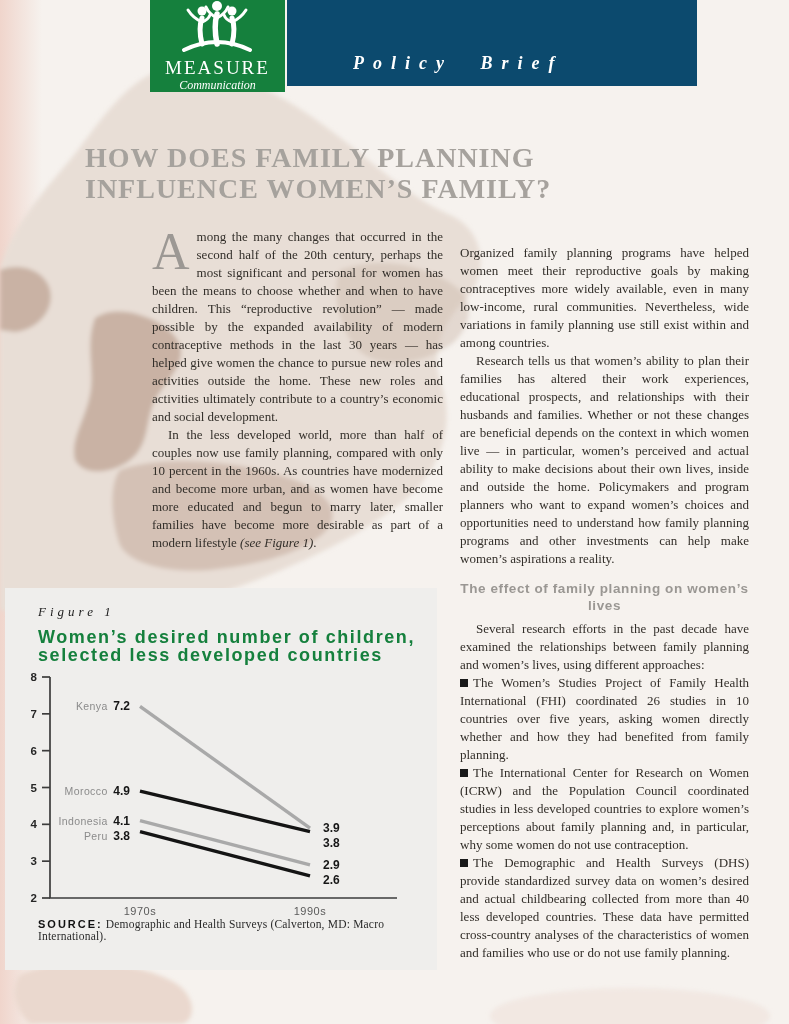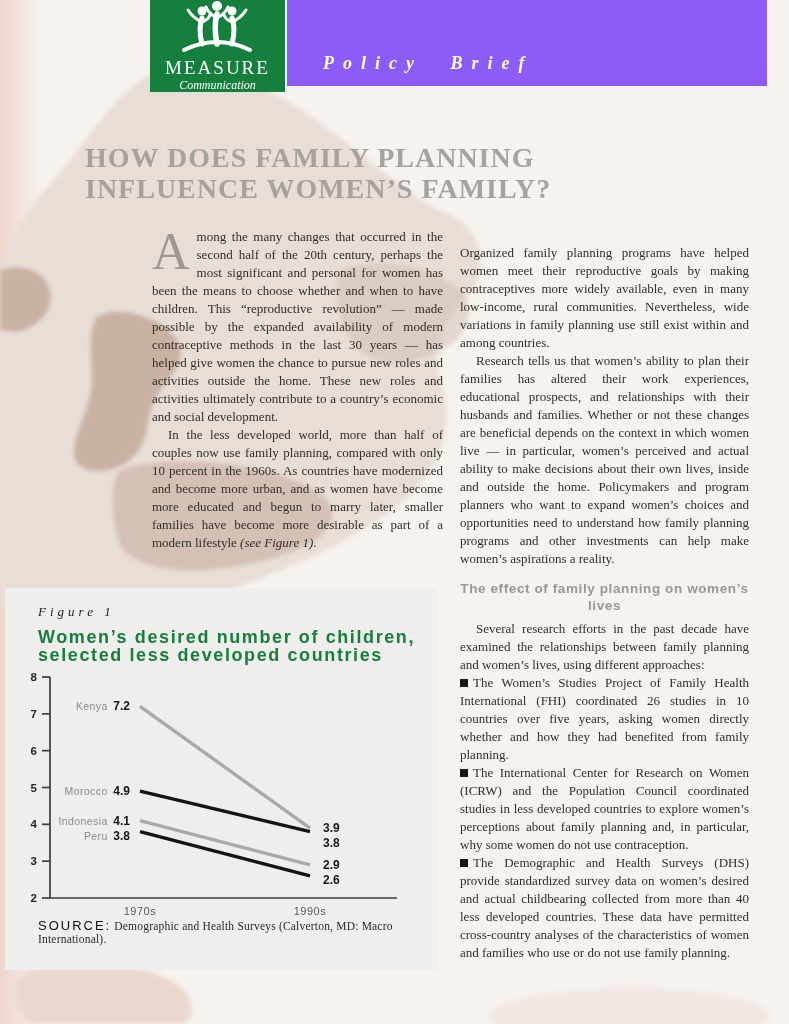--- a/index.html
+++ b/index.html
@@ -2,22 +2,22 @@
 <html><head>
 <meta charset="utf-8">
 <style>
   html,body{margin:0;padding:0;background:#d8d4d0;}
   .page{position:relative;width:789px;height:1024px;margin:0 auto;background:#f6f2ee;overflow:hidden;
         font-family:"Liberation Serif",serif;color:#322e29;}
   .watermark{position:absolute;left:0;top:0;z-index:0;pointer-events:none;}
   .left-strip{position:absolute;left:0;top:0;width:42px;height:1024px;z-index:0;
         background:linear-gradient(to right, rgba(238,203,192,.75), rgba(238,203,192,0));}
   
-  .gray-bar{position:absolute;left:287px;top:0;width:480px;height:86px;background:#8b5cf6;z-index:2;
-        display:flex;align-items:flex-end;padding:0 0 12px 36px;box-sizing:border-box;}
+  .gray-bar{position:absolute;left:287px;top:0;width:410px;height:86px;background:#0c4a6e;z-index:2;
+        display:flex;align-items:flex-end;padding:0 0 12px 66px;box-sizing:border-box;}
   .banner-text{font-family:"Liberation Serif",serif;font-style:italic;font-weight:bold;color:#ffffff;
         font-size:18px;letter-spacing:9px;word-spacing:14px;}
   .logo-box{position:absolute;left:150px;top:0;width:135px;height:92px;background:#15803d;z-index:3;
         text-align:center;}
   .logo-name{color:#fff;font-family:"Liberation Serif",serif;font-size:19px;letter-spacing:2px;margin-top:1px;}
   .logo-sub{color:#fff;font-family:"Liberation Serif",serif;font-style:italic;font-size:12px;margin-top:-1px;}
   
   .doc-title{position:absolute;left:85px;top:142px;width:520px;z-index:1;
         font-family:"Liberation Serif",serif;font-weight:bold;font-size:28px;line-height:31px;
         color:#a6a29d;letter-spacing:1px;}
@@ -35,21 +35,21 @@
   .bullet-square{display:inline-block;width:8px;height:8px;background:#191919;margin-right:5px;}
   .it{font-style:italic;}
   
   .figure-box{position:absolute;left:5px;top:588px;width:432px;height:382px;background:#efeeec;z-index:1;}
   .fig-label{position:absolute;left:33px;top:16px;font-family:"Liberation Serif",serif;font-style:italic;
         font-size:13px;letter-spacing:4px;color:#1c1c1c;}
   .fig-title{position:absolute;left:33px;top:40px;width:390px;font-family:"Liberation Sans",sans-serif;
         font-weight:bold;font-size:18px;line-height:18px;letter-spacing:1.6px;color:#15803d;}
   .fig-chart{position:absolute;left:0;top:0;width:432px;height:382px;}
   .fig-source{position:absolute;left:33px;top:330px;font-size:11.5px;color:#2a2a2a;letter-spacing:.2px;}
-  .src-label{font-family:"Liberation Sans",sans-serif;font-weight:normal;font-size:13px;letter-spacing:2px;
+  .src-label{font-family:"Liberation Sans",sans-serif;font-weight:bold;font-size:11px;letter-spacing:2px;
         color:#111;}
   .ytick{font:bold 11.5px "Liberation Sans",sans-serif;fill:#262626;}
   .xtick{font:11px "Liberation Sans",sans-serif;fill:#5a5a5a;letter-spacing:.5px;}
   .country{font:10.5px "Liberation Sans",sans-serif;fill:#8b8b8b;letter-spacing:.4px;}
   .val{font:bold 12px "Liberation Sans",sans-serif;fill:#161616;}
 </style>
 </head>
 <body>
 
 <div class="page">

